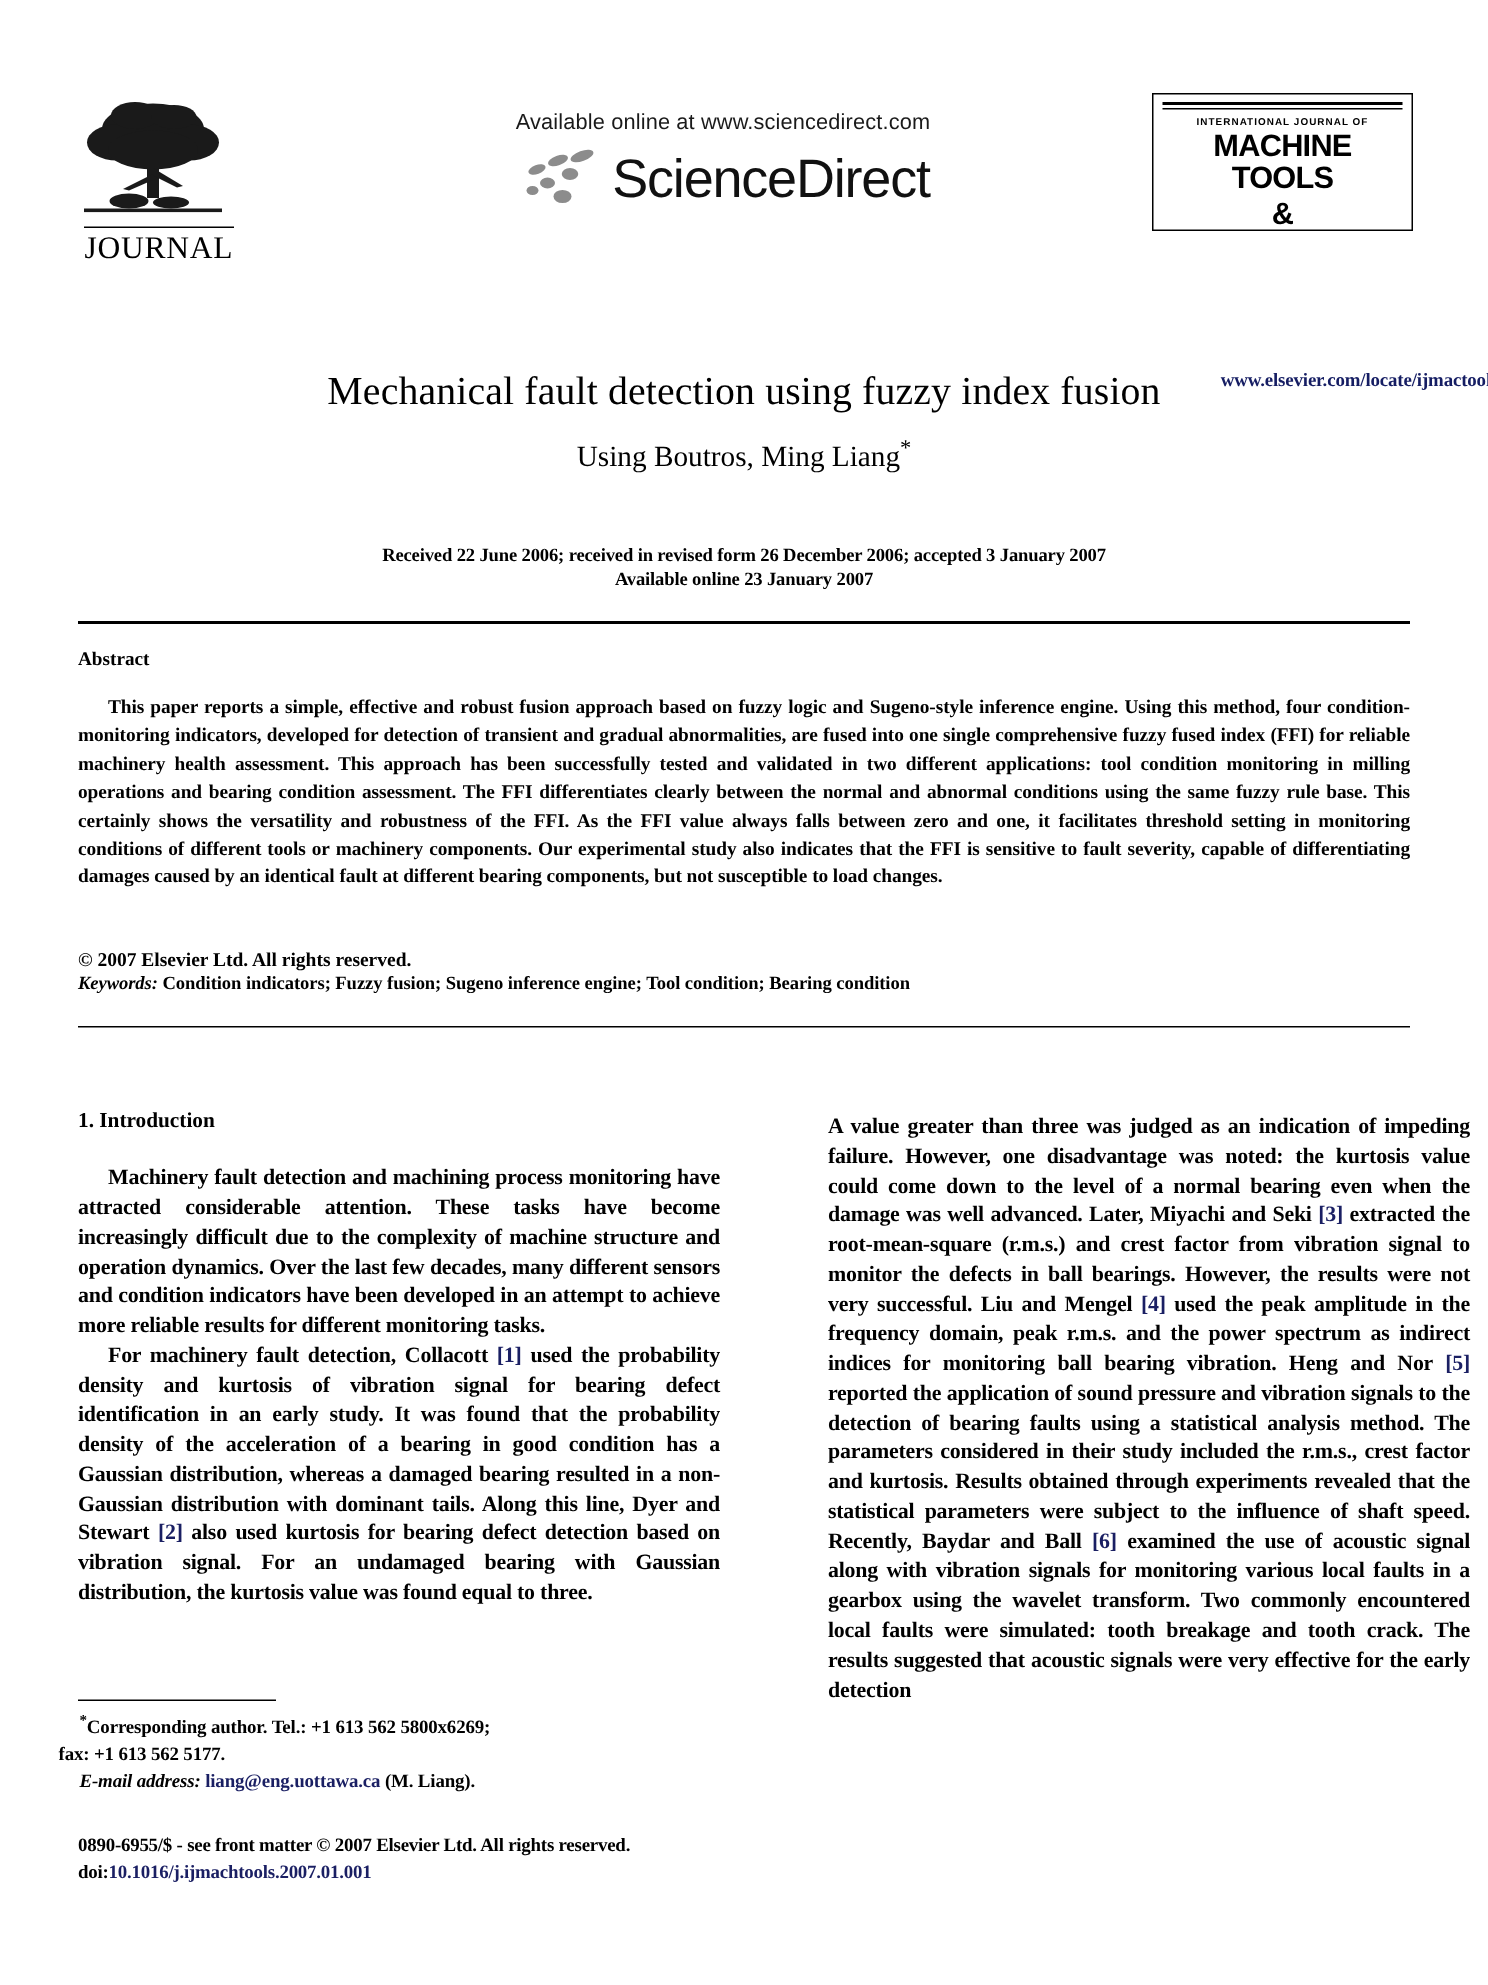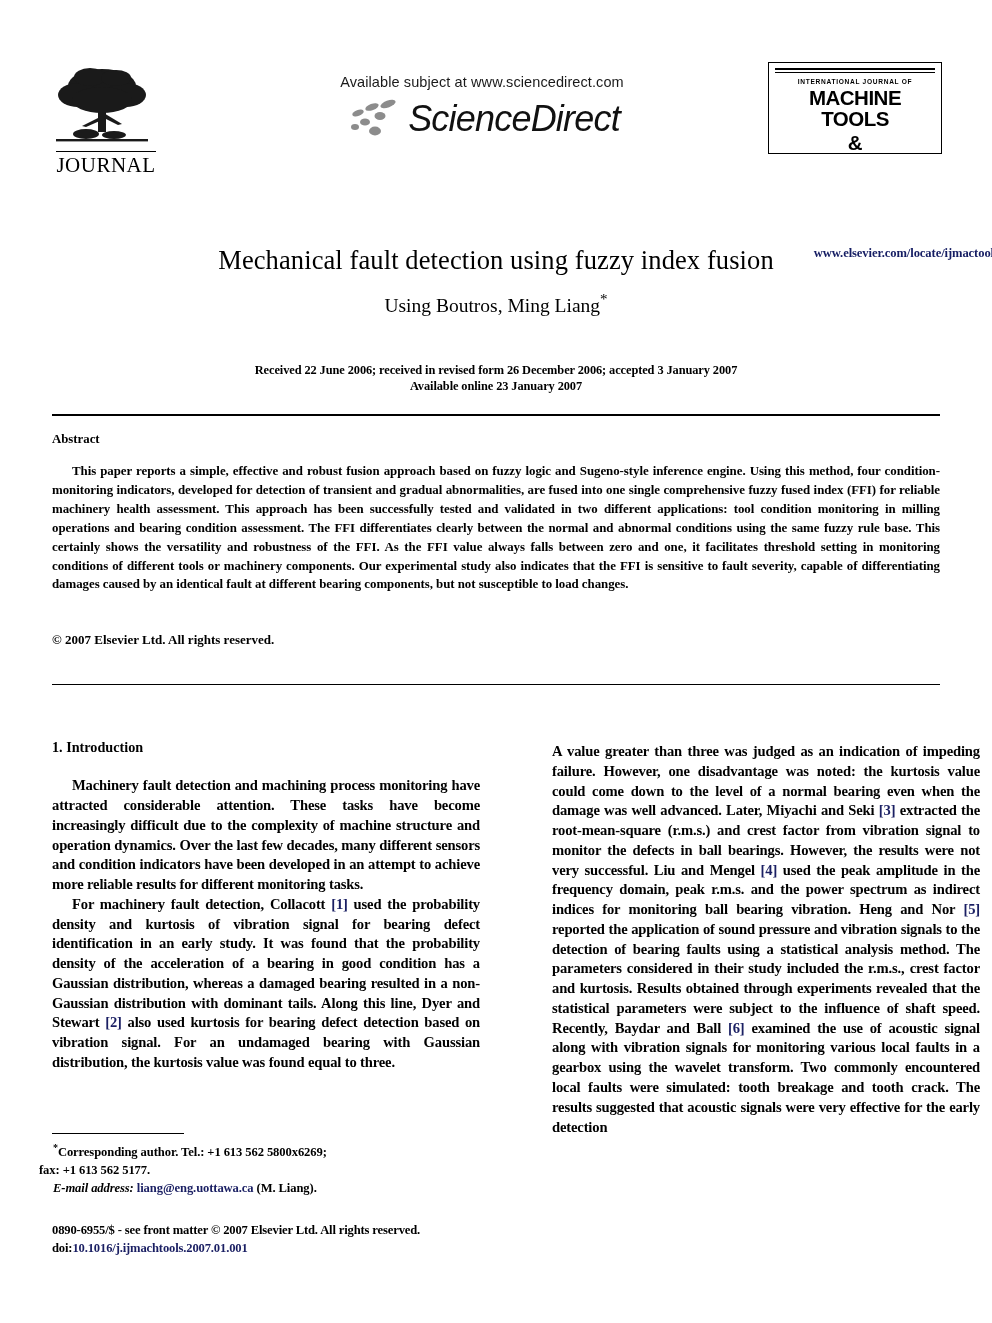--- a/index.html
+++ b/index.html
@@ -65,21 +65,20 @@
     font-size: 14.5px;
     color: #1a1a1a;
     letter-spacing: 0.1px;
   }
   .sd-logo-row {
     margin-top: 7px;
     display: flex;
     align-items: center;
     justify-content: center;
     gap: 2px;
-    font-style: italic;
   }
   .sd-sparkle { width: 62px; height: 44px; display:block; }
   .sd-word {
     font-family: "Liberation Sans", sans-serif;
     font-size: 36px;
     color: #111;
     letter-spacing: -0.8px;
     line-height: 1;
   }
 
@@ -316,21 +315,21 @@
           <path d="M50 48 L70 60 L66 61 L50 53 Z"></path>
           <ellipse cx="34" cy="70" rx="13" ry="5"></ellipse>
           <ellipse cx="62" cy="71" rx="12" ry="4"></ellipse>
           <rect x="4" y="75" width="92" height="2.4"></rect>
         </g>
       </svg>
       <div class="elsevier-word">JOURNAL</div>
     </div>
 
     <div class="sd-block">
-      <div class="sd-avail">Available subject at www.sciencedirect.com</div>
+      <div class="sd-avail">Available online at www.sciencedirect.com</div>
       <div class="sd-logo-row">
         <svg class="sd-sparkle" viewBox="0 0 62 44">
           <g fill="#8c8c8c">
             <ellipse cx="44" cy="7" rx="8" ry="3.4" transform="rotate(-20 44 7)"></ellipse>
             <ellipse cx="28" cy="10" rx="7" ry="3.2" transform="rotate(-20 28 10)"></ellipse>
             <ellipse cx="14" cy="16" rx="6" ry="3.0" transform="rotate(-20 14 16)"></ellipse>
             <ellipse cx="36" cy="19" rx="5.5" ry="4"></ellipse>
             <ellipse cx="21" cy="25" rx="5" ry="3.6"></ellipse>
             <ellipse cx="11" cy="30" rx="4" ry="3"></ellipse>
             <ellipse cx="31" cy="34" rx="6" ry="4.4"></ellipse>
@@ -364,20 +363,24 @@
     <div>Received 22 June 2006; received in revised form 26 December 2006; accepted 3 January 2007</div>
     <div>Available online 23 January 2007</div>
   </div>
 
   <div class="hr-thick" id="rule-abstract-top"></div>
 
   <div class="abstract-head">Abstract</div>
   <div class="abstract-body">This paper reports a simple, effective and robust fusion approach based on fuzzy logic and Sugeno-style inference engine. Using this method, four condition-monitoring indicators, developed for detection of transient and gradual abnormalities, are fused into one single comprehensive fuzzy fused index (FFI) for reliable machinery health assessment. This approach has been successfully tested and validated in two different applications: tool condition monitoring in milling operations and bearing condition assessment. The FFI differentiates clearly between the normal and abnormal conditions using the same fuzzy rule base. This certainly shows the versatility and robustness of the FFI. As the FFI value always falls between zero and one, it facilitates threshold setting in monitoring conditions of different tools or machinery components. Our experimental study also indicates that the FFI is sensitive to fault severity, capable of differentiating damages caused by an identical fault at different bearing components, but not susceptible to load changes.</div>
   <div class="copyline">© 2007 Elsevier Ltd. All rights reserved.</div>
 
+  <div class="keywords">
+    <i>Keywords:</i>
+    <span>Condition indicators; Fuzzy fusion; Sugeno inference engine; Tool condition; Bearing condition</span>
+  </div>
 
   <div class="hr-thin" id="rule-abstract-bottom"></div>
 
   <div class="col col-left">
     <div class="sec-head">1.  Introduction</div>
     <p>Machinery fault detection and machining process monitoring have attracted considerable attention. These tasks have become increasingly difficult due to the complexity of machine structure and operation dynamics. Over the last few decades, many different sensors and condition indicators have been developed in an attempt to achieve more reliable results for different monitoring tasks.</p>
     <p><span>For machinery fault detection, Collacott </span><span class="ref">[1]</span><span> used the probability density and kurtosis of vibration signal for bearing defect identification in an early study. It was found that the probability density of the acceleration of a bearing in good condition has a Gaussian distribution, whereas a damaged bearing resulted in a non-Gaussian distribution with dominant tails. Along this line, Dyer and Stewart </span><span class="ref">[2]</span><span> also used kurtosis for bearing defect detection based on vibration signal. For an undamaged bearing with Gaussian distribution, the kurtosis value was found equal to three.</span></p>
   </div>
 
   <div class="col col-right">

